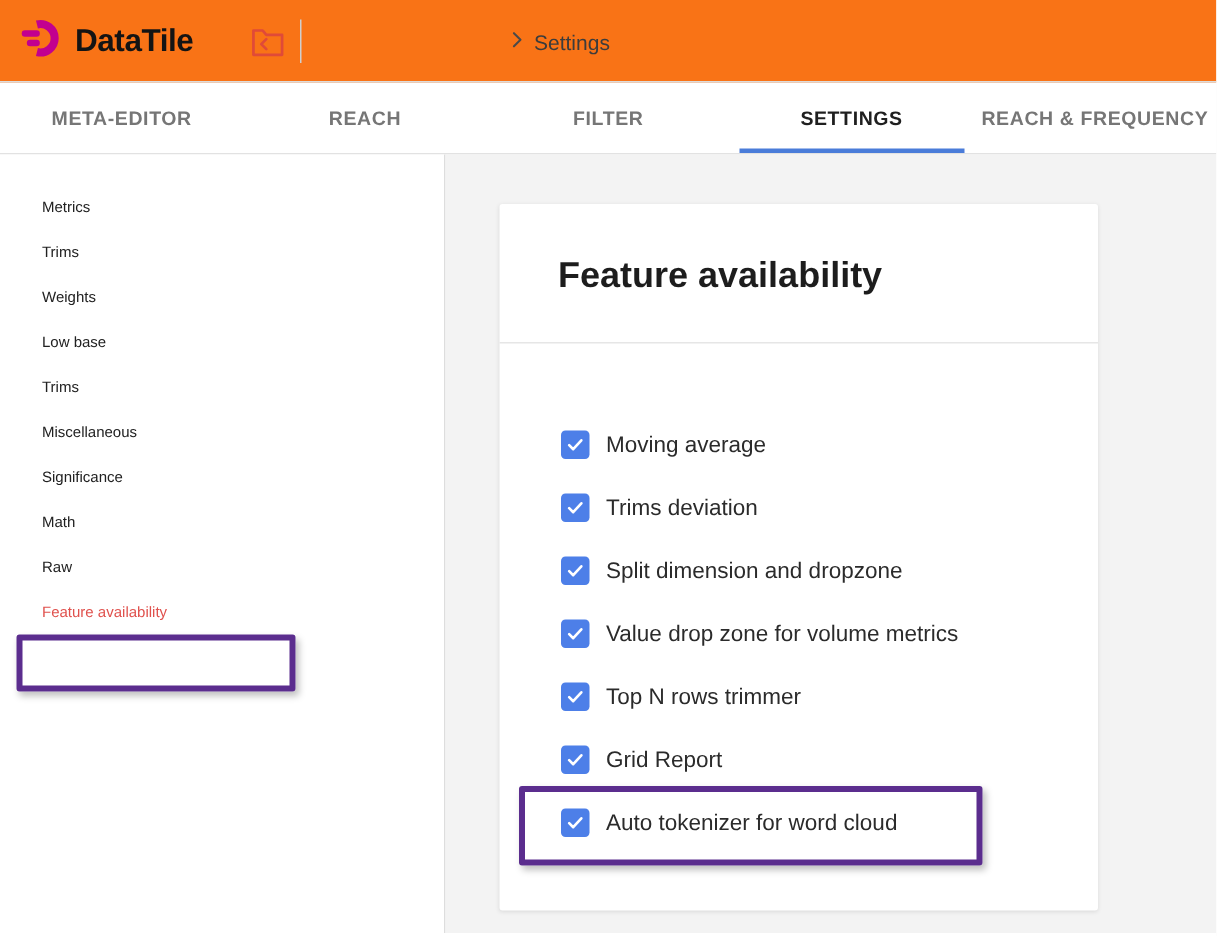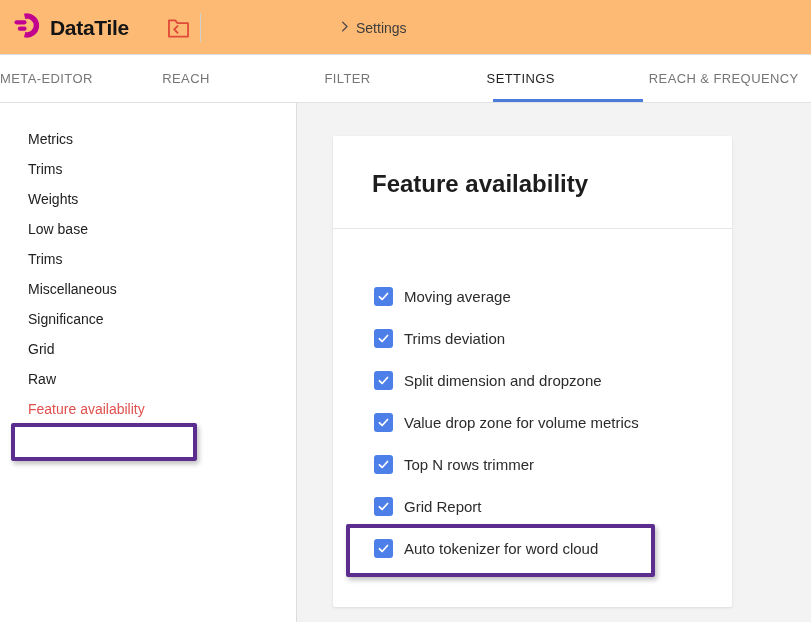--- a/index.html
+++ b/index.html
@@ -11,21 +11,21 @@
     width: 811px;
     height: 624px;
     background: #fff;
     overflow: hidden;
   }
 
   
   .topbar {
     position: relative;
     height: 55px;
-    background: #fdba74;
+    background: #f97316;
     border-bottom: 1px solid #dcdcdc;
   }
   .brand {
     position: absolute;
     left: 14px; top: 12px;
     display: flex; align-items: center; gap: 7px;
     cursor: pointer;
   }
   .brand-text {
     font-size: 21px;
@@ -56,26 +56,27 @@
   
   .tabs {
     display: flex;
     height: 48px;
     background: #fff;
     border-bottom: 1px solid #e2e2e2;
   }
   .tab {
     position: relative;
     flex: 1;
-    display: flex; align-items: center; justify-content: flex-start;
+    display: flex; align-items: center; justify-content: center;
     font-size: 13px;
     letter-spacing: 0.4px;
     color: #767676;
     cursor: pointer;
     user-select: none;
+    font-weight: bold;
   }
   .tab.active { color: #1f1f1f; }
   .tab-underline {
     display: none;
     position: absolute;
     left: 6px; right: 6px; bottom: 0;
     height: 3px;
     background: #4a7cd9;
   }
   .tab.active .tab-underline { display: block; }
@@ -88,21 +89,21 @@
   .sidebar {
     width: 297px;
     background: #fff;
     border-right: 1px solid #ddd;
     padding-top: 21px;
   }
   .side-item {
     height: 30px;
     line-height: 30px;
     padding-left: 28px;
-    font-size: 14px;
+    font-size: 10px;
     color: #212121;
     cursor: pointer;
   }
   .side-item.active { color: #e0514d; }
 
   .main {
     flex: 1;
     background: #f3f3f3;
   }
   .card {
@@ -237,21 +238,21 @@
 
         <div class="side-item">Low base</div>
 
 
         <div class="side-item">Trims</div>
 
         <div class="side-item">Miscellaneous</div>
 
         <div class="side-item">Significance</div>
 
-        <div class="side-item">Grid</div>
+        <div class="side-item">Math</div>
 
         <div class="side-item">Raw</div>
 
         <div class="side-item active">Feature availability</div>
       </aside>
 
     <main class="main">
       <section class="card">
         <h1 class="card-title">Feature availability</h1>
         <div class="card-divider"></div>

